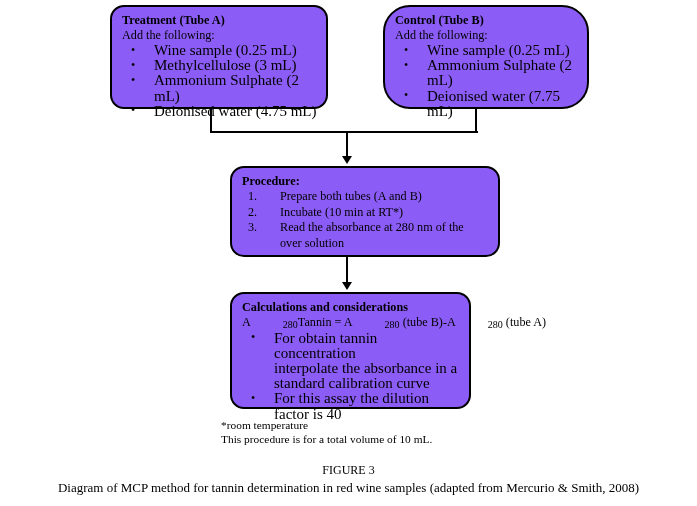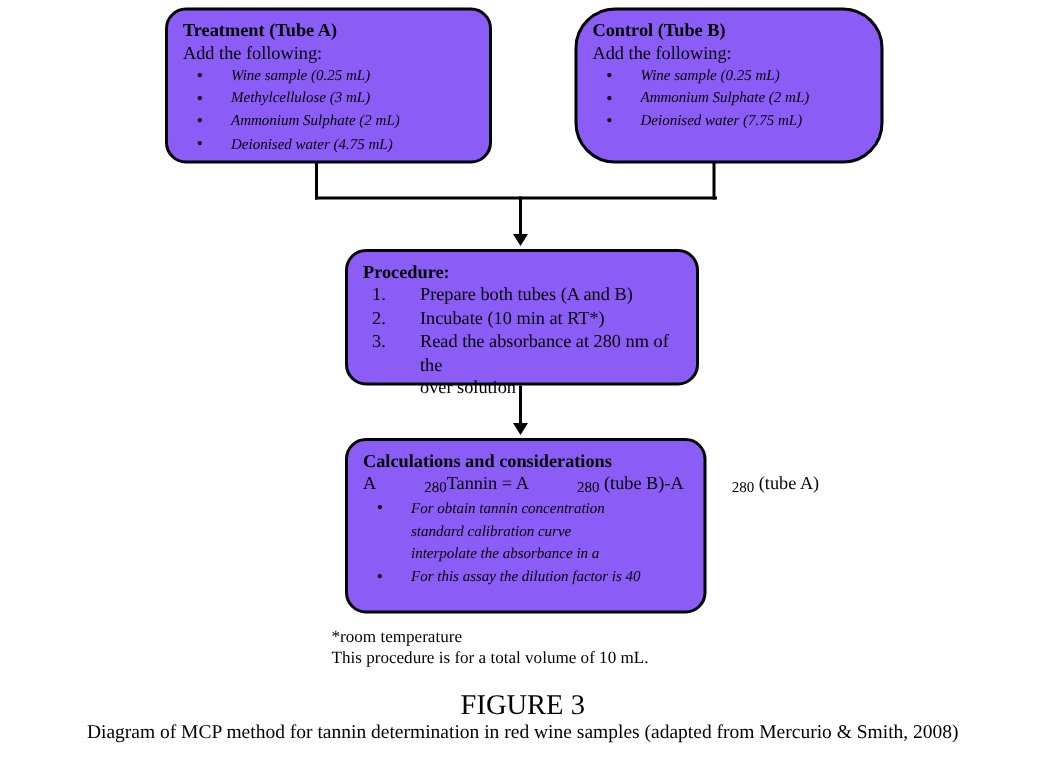--- a/index.html
+++ b/index.html
@@ -45,25 +45,24 @@
     white-space: nowrap;
   }
 
   
   ul.bullets {
     list-style: none;
     margin: 0;
     padding: 0;
   }
   ul.bullets > li {
-    font-size: 10px;
+    font-size: 15px;
     line-height: 15.2px;
     position: relative;
     padding-left: 32px;
-    font-style: italic;
   }
   ul.bullets > li::before {
     content: "\2022";
     position: absolute;
     left: 9px;
     top: -0.5px;
     font-size: 12px;
   }
   ul.bullets > li.nobullet::before { content: ""; }
 
@@ -108,21 +107,21 @@
   #box-treatment {
     left: 110px; top: 5px;
     width: 218px; height: 104px;
   }
   #box-control {
     left: 383px; top: 5px;
     width: 206px; height: 104px; border-radius: 27px;
   }
   #box-procedure {
     left: 230px; top: 166px;
-    width: 236px; height: 91px;
+    width: 270px; height: 91px;
   }
   #box-calculations {
     left: 230px; top: 292px;
     width: 241px; height: 117px;
   }
 
   
   .line-v, .line-h {
     position: absolute;
     background: #000000;
@@ -163,21 +162,21 @@
 
   
   .caption-block {
     position: absolute;
     left: 0;
     top: 462px;
     width: 697px;
     text-align: center;
   }
   .caption-title {
-    font-size: 19px;
+    font-size: 12px;
     line-height: 17px;
   }
   .caption-text {
     font-size: 13px;
     line-height: 18px;
   }
 </style>
 </head>
 <body>
 
@@ -233,22 +232,22 @@
   <div class="line-v" id="arrow2-shaft"></div>
   <div class="arrowhead" id="arrow2-head"></div>
 
   <div class="box" id="box-calculations">
     <div class="box-title">Calculations and considerations</div>
     <div class="formula">
       <span>A</span><sub>280</sub><span>Tannin</span><span> = </span><span>A</span><sub>280</sub><span> (tube B)</span><span>-</span><span>A</span><sub>280</sub><span> (tube A)</span>
     </div>
     <ul class="bullets">
       <li>For obtain tannin concentration</li>
+      <li class="nobullet">interpolate  the absorbance in a</li>
       <li class="nobullet">standard calibration curve</li>
-      <li class="nobullet">interpolate  the absorbance in a</li>
       <li>For this assay the dilution factor is 40</li>
     </ul>
   </div>
 
   <div class="footnotes">
     <div>*room temperature</div>
     <div>This procedure is for a total volume of 10 mL.</div>
   </div>
 
   <div class="caption-block">

